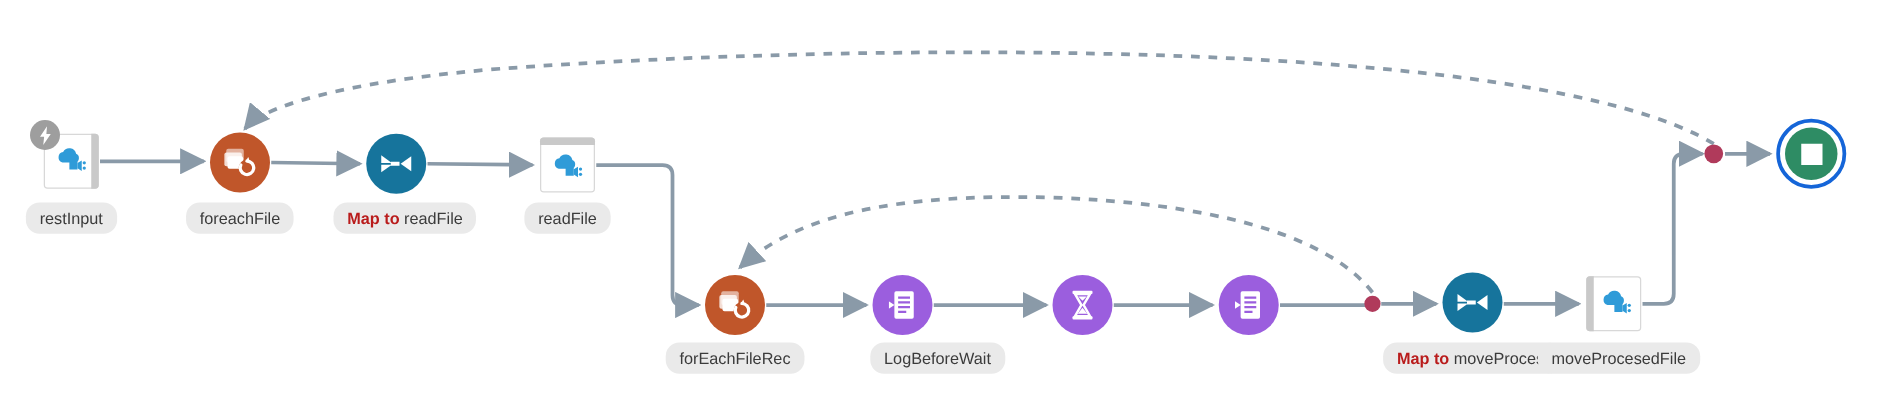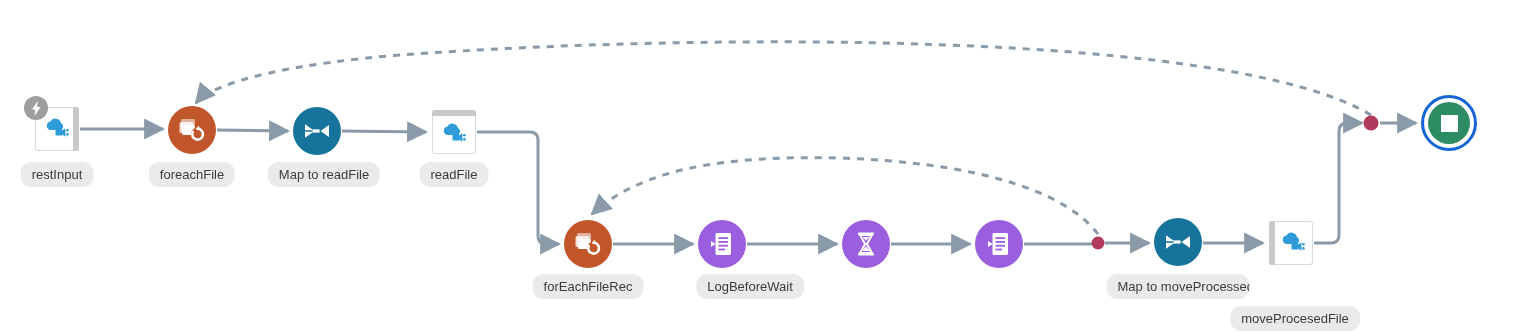--- a/index.html
+++ b/index.html
@@ -140,21 +140,21 @@
     transform: translateX(-50%);
     background: #eaeaea;
     color: #3b3b3b;
     font-size: 13px;
     line-height: 15px;
     padding: 5px 11px;
     border-radius: 11px;
     white-space: nowrap;
     font-family: "Liberation Sans", sans-serif;
   }
-  .label b { font-weight: normal; color: #404040; }
+  .label b { font-weight: bold; color: #b91c1c; }
   .label .reg { font-weight: normal; }
   .label.clip {
     overflow: hidden;
     text-overflow: clip;
   }
 </style>
 </head>
 <body>
 
 <div id="canvas">
@@ -336,21 +336,21 @@
     <div class="card bar-left">
       <svg width="26" height="22" viewBox="0 0 26 22" style="margin-left:4px;">
         <path d="M6 12 a4.3 4.3 0 0 1 0.5 -8.4 a5.6 5.6 0 0 1 10.4 1.4 a3.7 3.7 0 0 1 -0.6 7 z" fill="#2f9bd8"></path>
         <path d="M11.5 11 h6.5 v6.5 h-6.5 z" fill="#2f9bd8"></path>
         <path d="M18 12.4 l3.4 -2.1 v8.4 l-3.4 -2.1 z" fill="#2f9bd8"></path>
         <circle cx="23.4" cy="12.2" r="1.3" fill="#2f9bd8"></circle>
         <circle cx="23.4" cy="16.4" r="1.3" fill="#2f9bd8"></circle>
       </svg>
     </div>
   </div>
-  <div class="label" style="left:1295px; top:274px;margin-top:32px;">moveProcesedFile</div>
+  <div class="label" style="left:1295px; top:274px;">moveProcesedFile</div>
 
   <div class="node" style="left:1371px; top:123px;">
     <div class="dot big"></div>
   </div>
 
   <div class="node" style="left:1449px; top:123px;">
     <div class="endnode">
       <div class="inner">
         <div class="sq"></div>
       </div>

